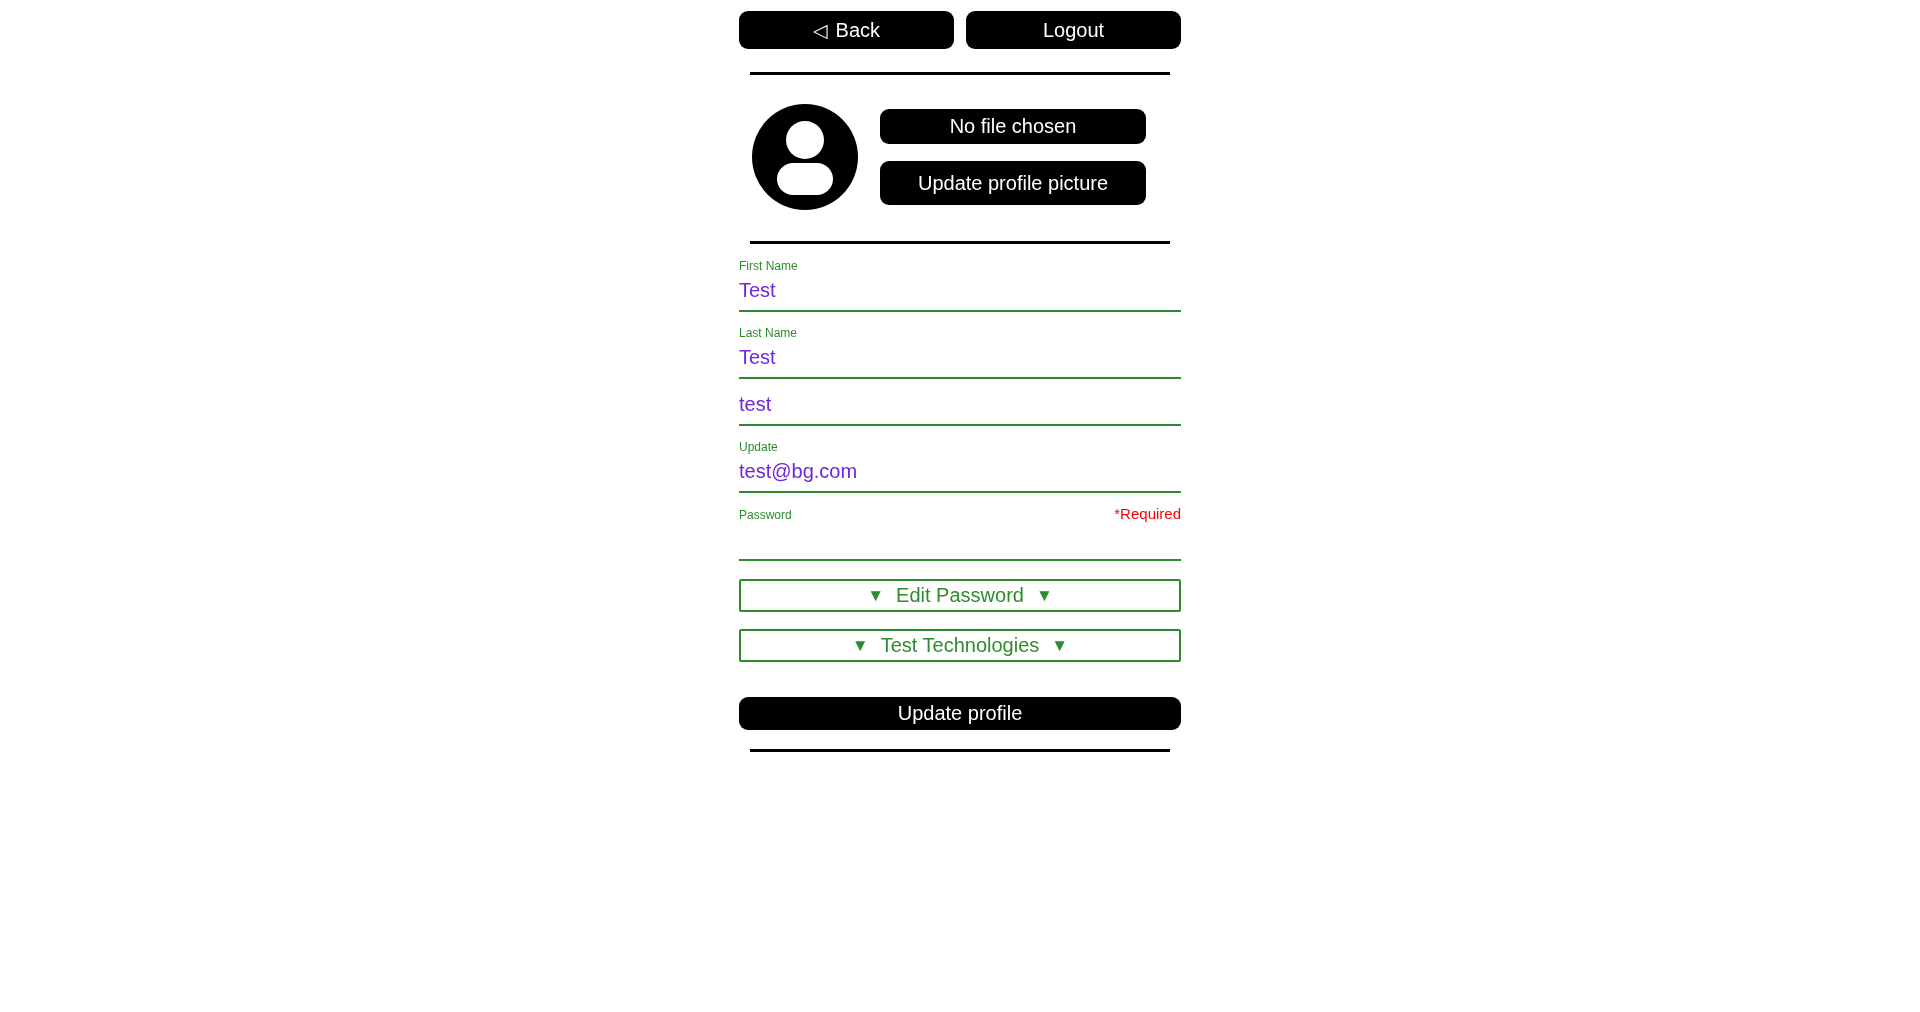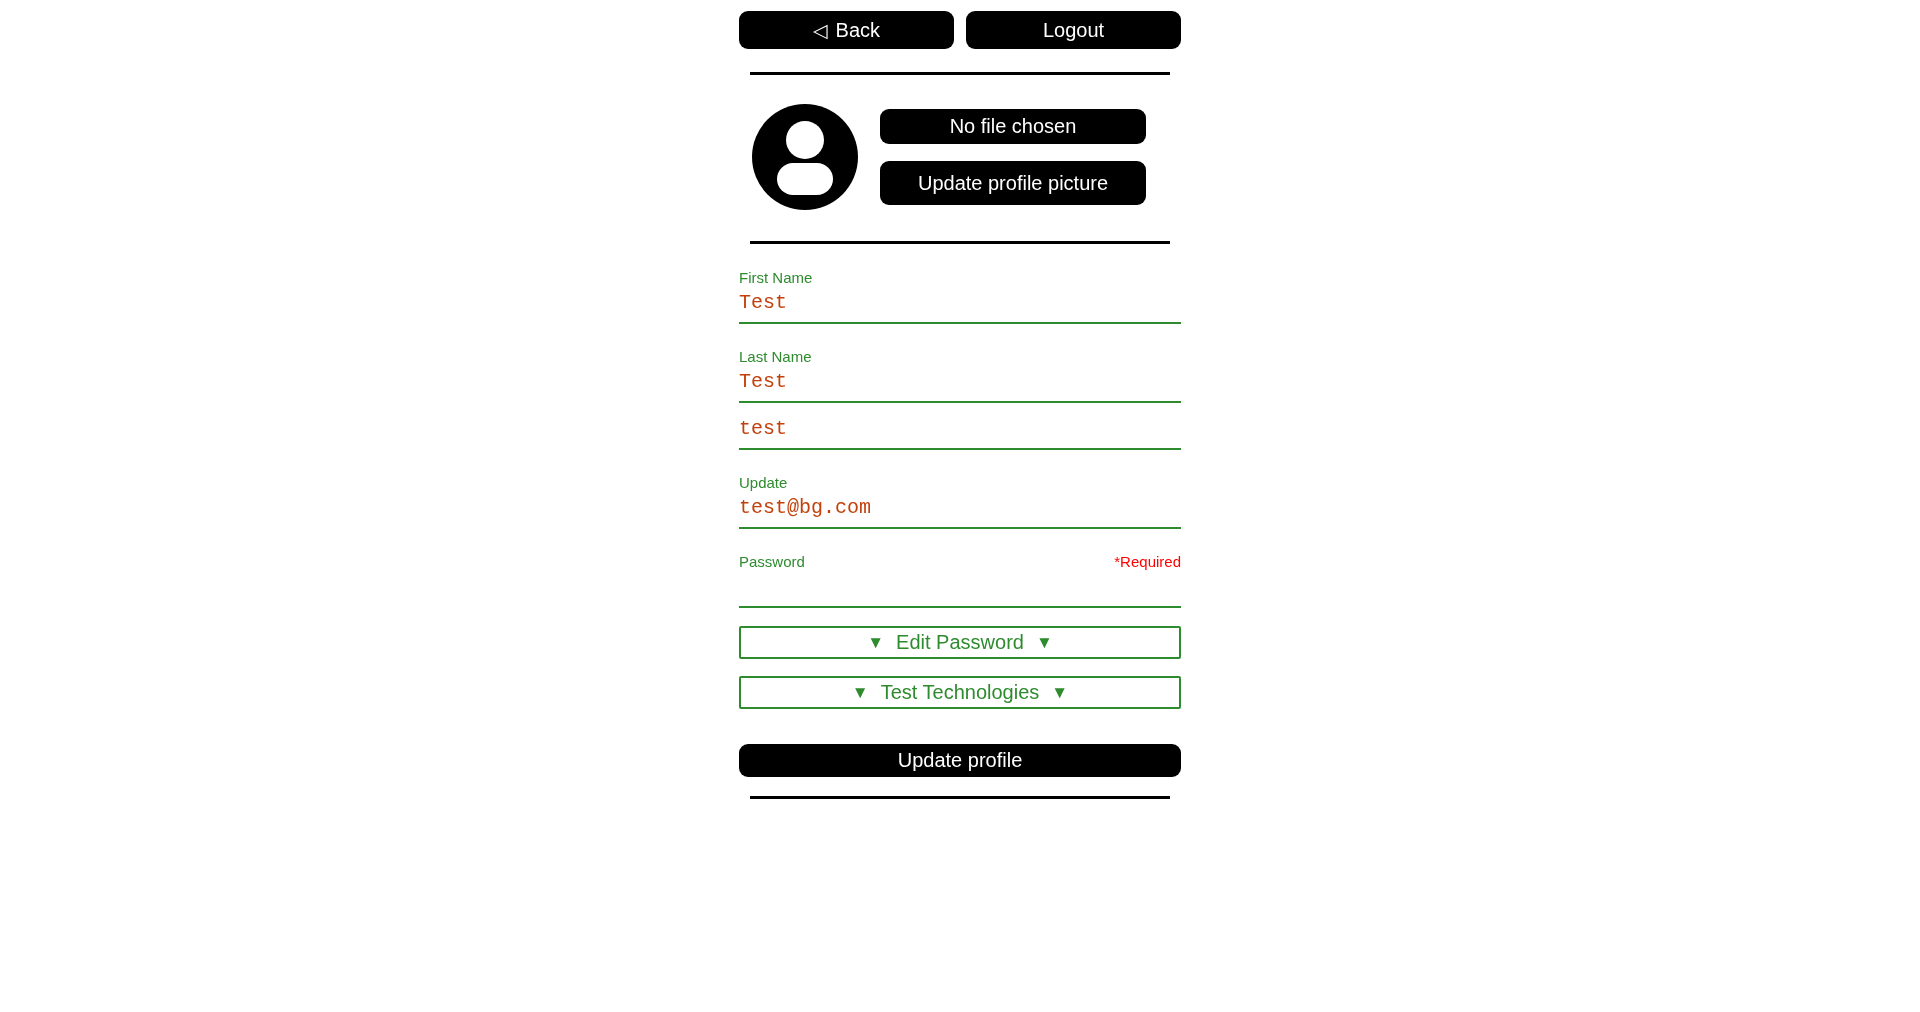--- a/index.html
+++ b/index.html
@@ -95,37 +95,36 @@
     padding-bottom:8px;
     margin-bottom:11px;
   }
   .field-label-row{
     display:flex;
     justify-content:space-between;
     align-items:baseline;
   }
   .field-label{
     color:var(--green);
-    font-size:15px;
+    font-size:12px;
     line-height:20px;
-    margin-top:12px;
   }
   .required-note{
     color:var(--red);
     font-size:15px;
     line-height:20px;
   }
   .field input{
     display:block;
     width:100%;
     border:none;
     outline:none;
     background:transparent;
-    color:#c2410c;
-    font-family:Liberation Mono, monospace;
+    color:#6d28d9;
+    font-family:Liberation Sans, sans-serif;
     font-size:20px;
     height:26px;
     padding:2px 0 0 0;
     margin:0;
   }
 
   
   .outline-btn{
     display:flex;
     align-items:center;

